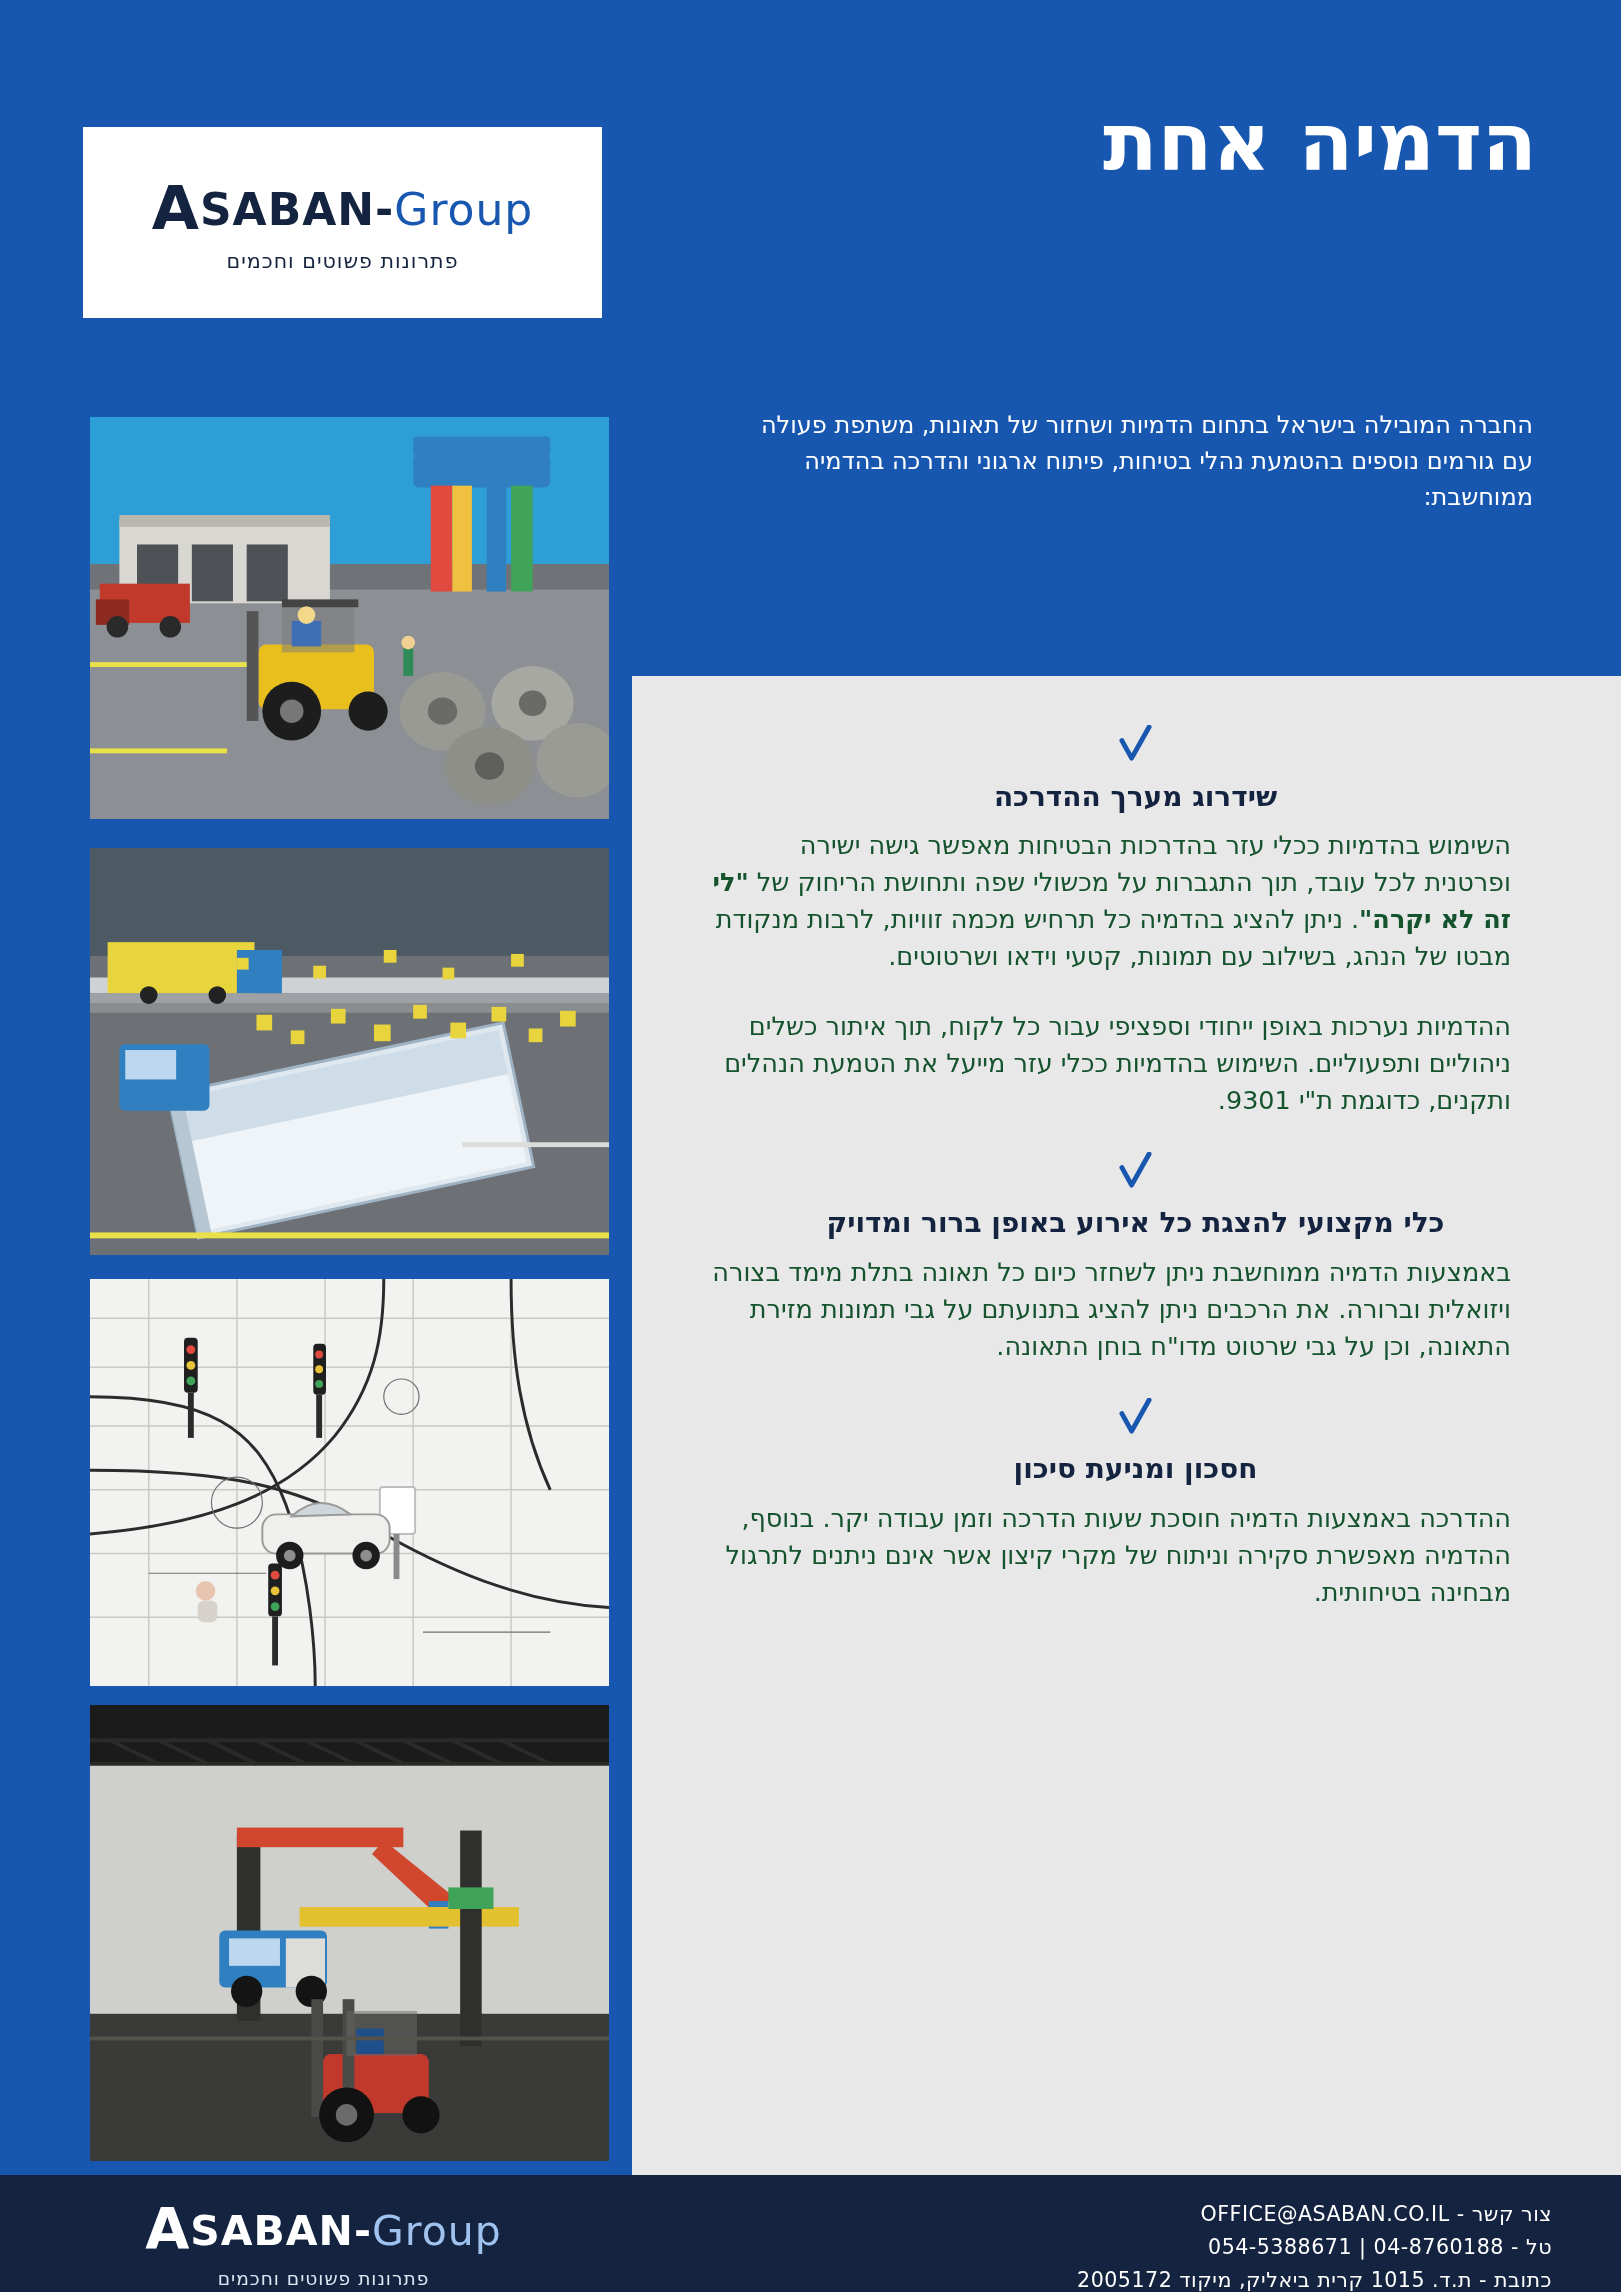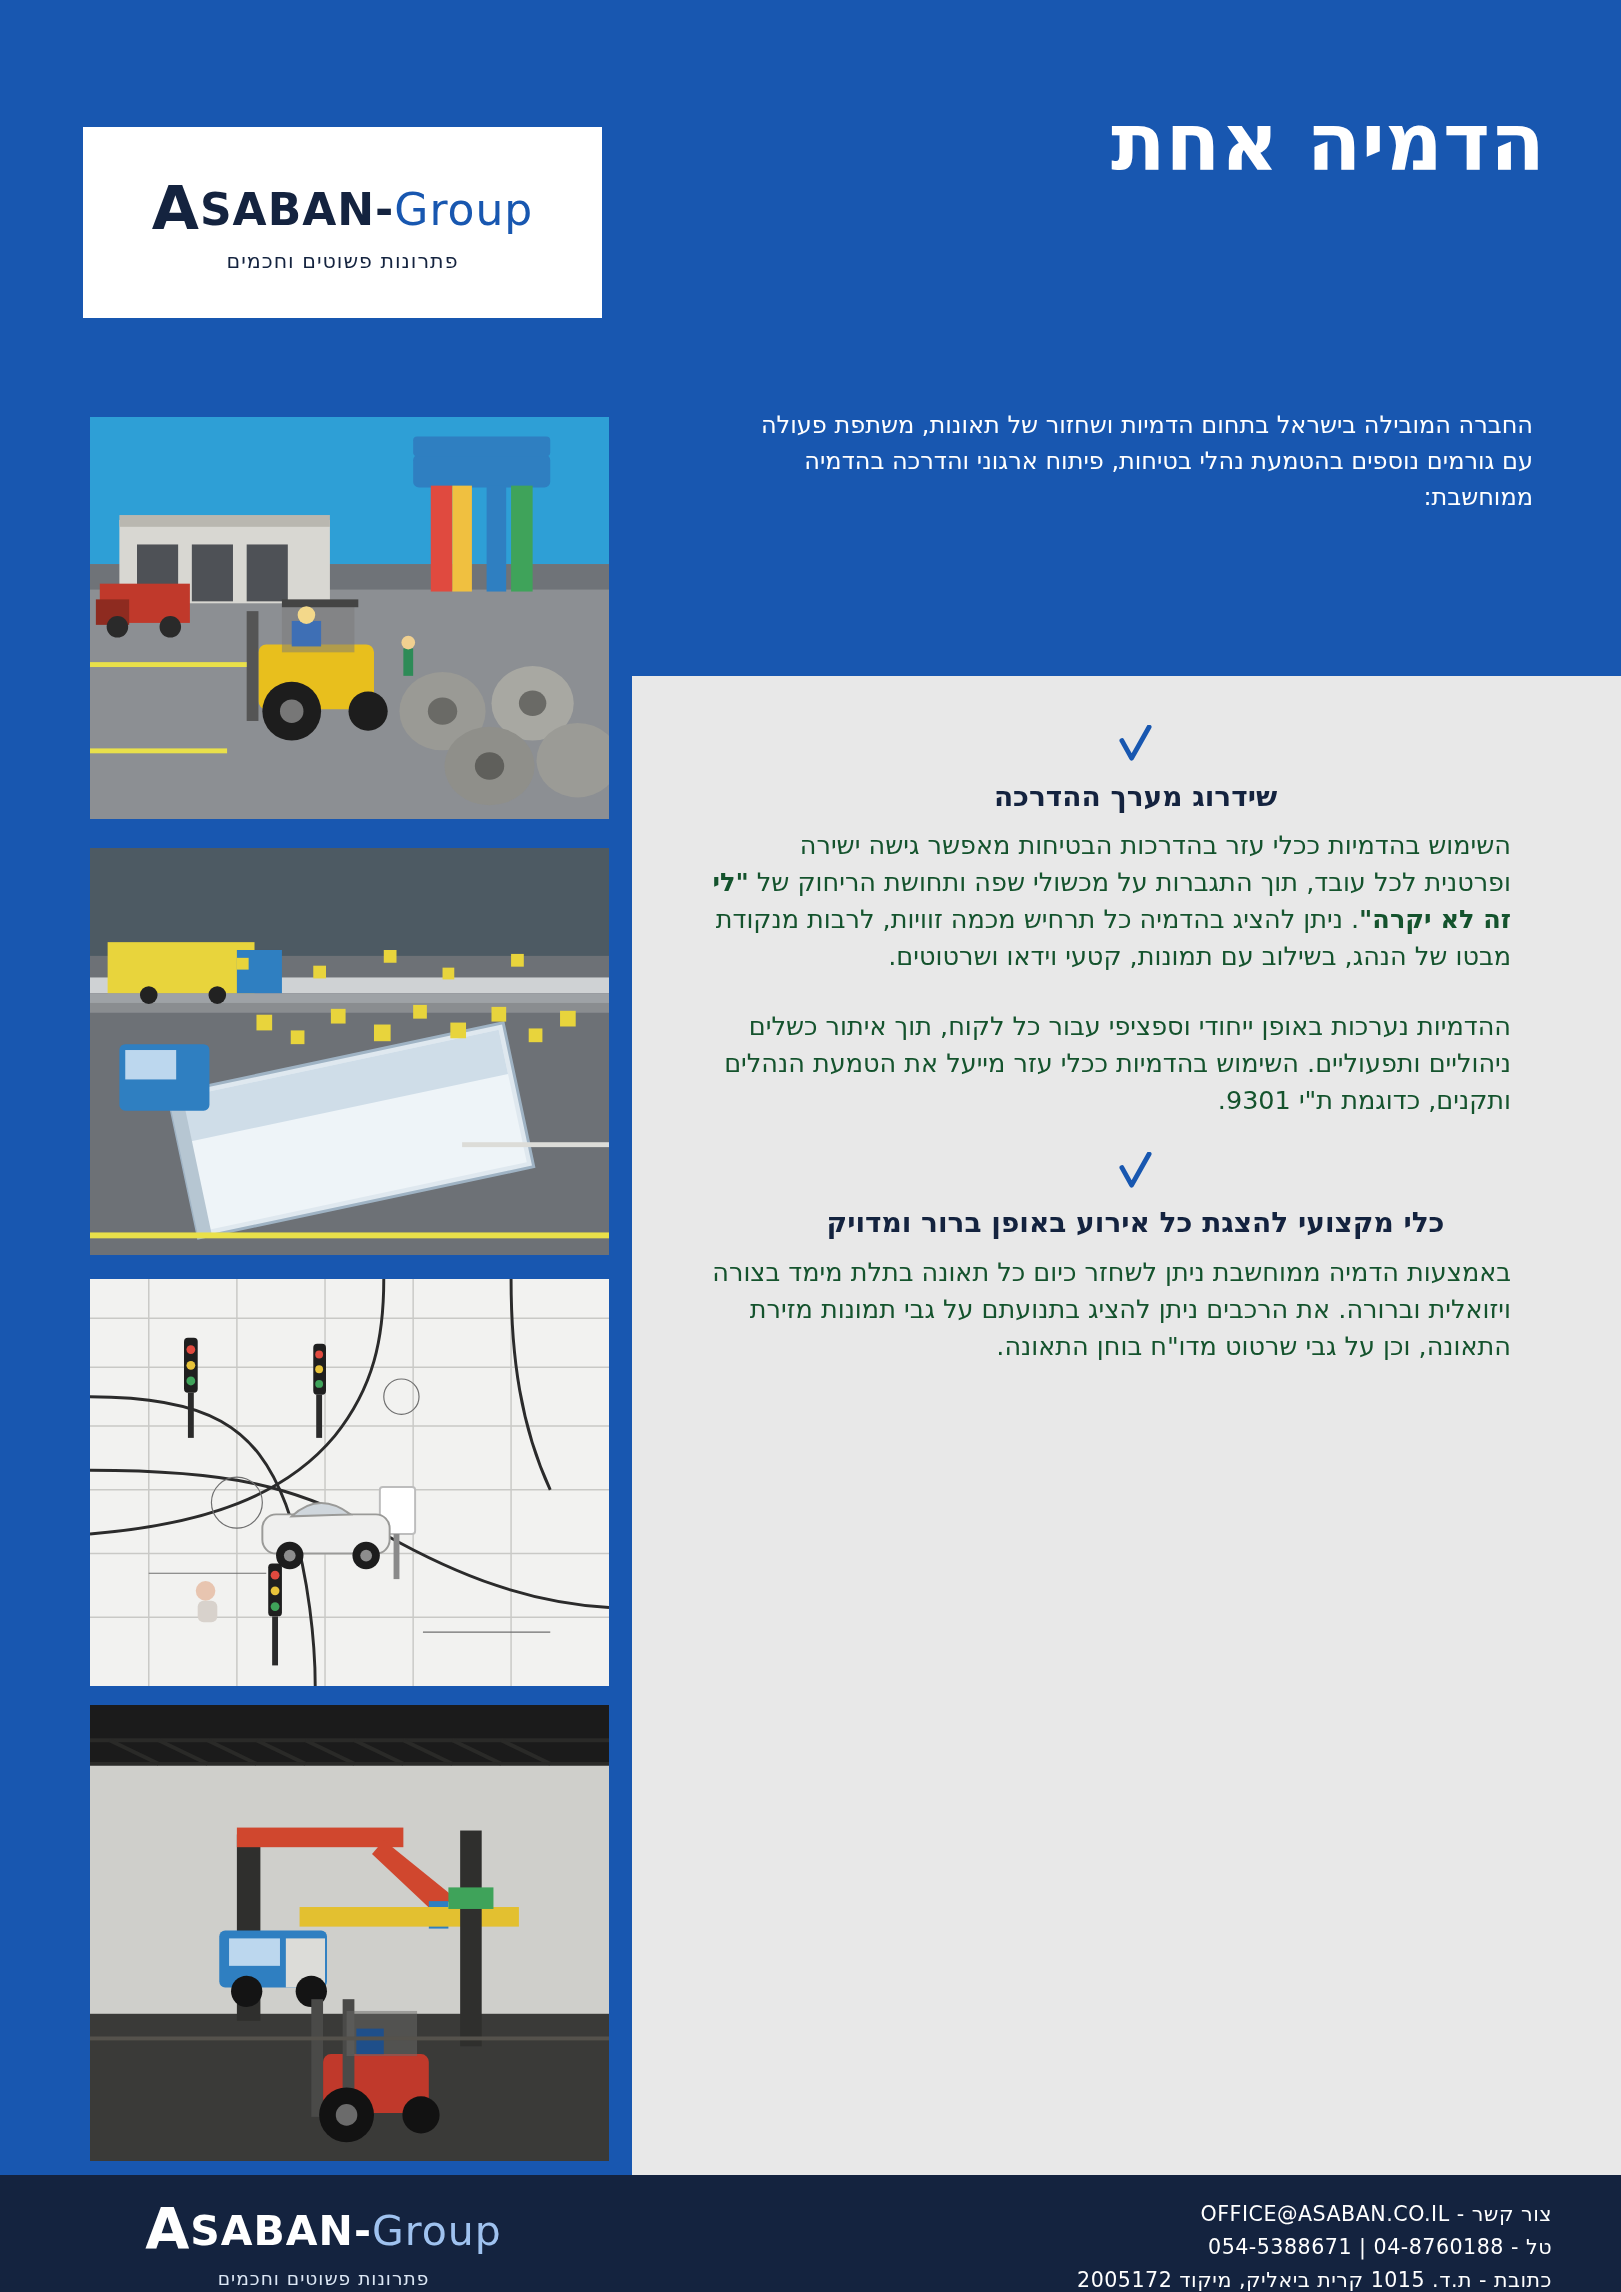--- a/index.html
+++ b/index.html
@@ -96,21 +96,21 @@
     direction: rtl;
     font-size: 20.6px;
     color: #14233f;
     letter-spacing: 1px;
     margin-top: 5.9px;
   }
 
   
   .headline {
     position: absolute;
-    right: 76px; top: 98px;
+    right: 84px; top: 98px;
     width: 863px;
     text-align: right;
     color: #ffffff;
     font-weight: bold;
     font-size: 80px;
     line-height: 1.12;
     direction: rtl;
   }
   .subhead {
     position: absolute;
@@ -452,20 +452,31 @@
         <span class="check">
           <svg width="33" height="39" viewBox="0 0 34 40">
               <path d="M3 16 L13 34 L31 2" stroke="#1857b0" stroke-width="5" fill="none" stroke-linecap="round" stroke-linejoin="round"></path>
             </svg>
         </span>
         <span class="sec-title">כלי מקצועי להצגת כל אירוע באופן ברור ומדויק</span>
       </div>
       <div class="sec-body">באמצעות הדמיה ממוחשבת ניתן לשחזר כיום כל תאונה בתלת מימד בצורה ויזואלית וברורה. את הרכבים ניתן להציג בתנועתם על גבי תמונות מזירת התאונה, וכן על גבי שרטוט מדו"ח בוחן התאונה.</div>
     </div>
 
+    <div class="section">
+      <div class="sec-head">
+        <span class="check">
+          <svg width="33" height="39" viewBox="0 0 34 40">
+              <path d="M3 16 L13 34 L31 2" stroke="#1857b0" stroke-width="5" fill="none" stroke-linecap="round" stroke-linejoin="round"></path>
+            </svg>
+        </span>
+        <span class="sec-title">חסכון ומניעת סיכון</span>
+      </div>
+      <div class="sec-body">ההדרכה באמצעות הדמיה חוסכת שעות הדרכה וזמן עבודה יקר. בנוסף, ההדמיה מאפשרת סקירה וניתוח של מקרי קיצון אשר אינם ניתנים לתרגול מבחינה בטיחותית.</div>
+    </div>
 
     <div class="section">
     </div>
 
   </div>
 
   <div class="footer-logo">
     <div class="logo-word">
       <span class="big-a">A</span><span class="saban">SABAN</span><span class="dash">-</span><span class="group">Group</span>
     </div>

